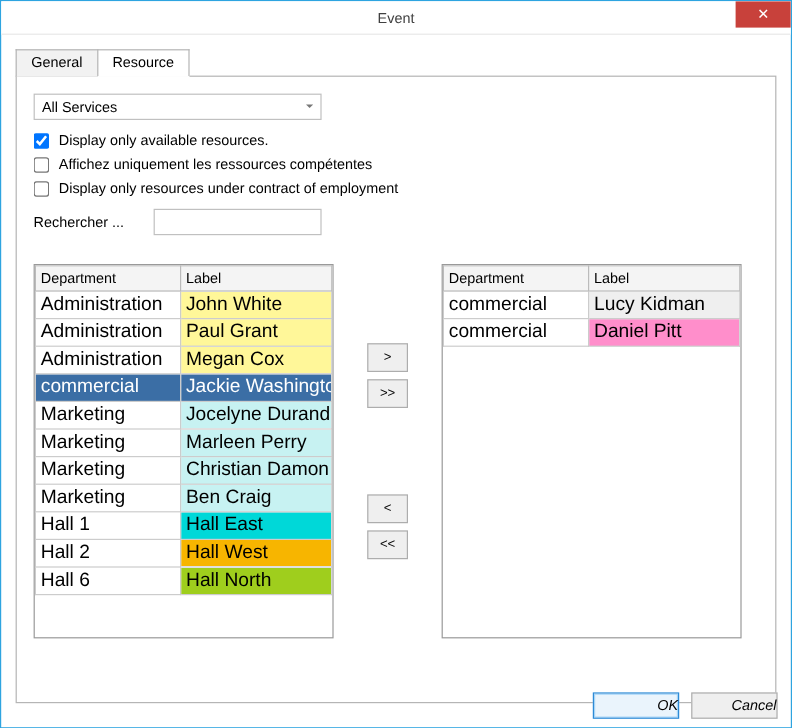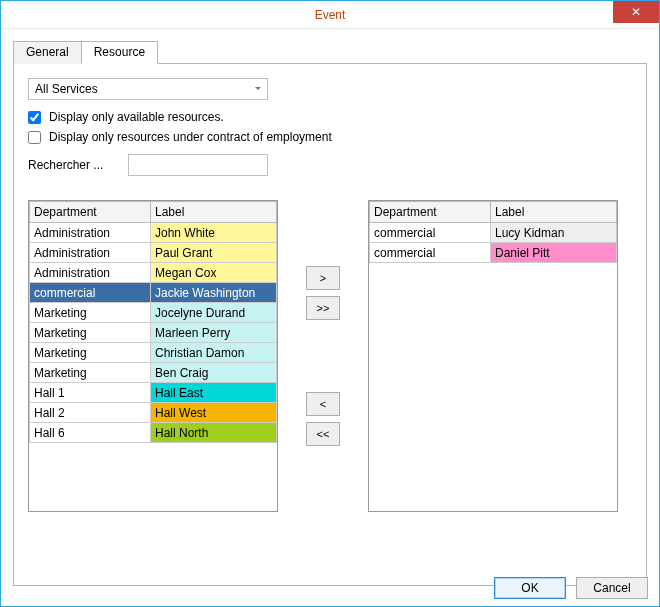--- a/index.html
+++ b/index.html
@@ -18,21 +18,21 @@
     background: #fff;
     display: flex;
     align-items: center;
     position: relative;
     border-bottom: 1px solid #e8e8e8;
   }
   .titlebar .title {
     flex: 1;
     text-align: center;
     font-size: 12px;
-    color: #c2410c;
+    color: #404040;
   }
   .titlebar .close {
     position: absolute;
     right: 0;
     top: 0;
     width: 46px;
     height: 22px;
     background: #c8413b;
     color: #fff;
     text-align: center;
@@ -139,21 +139,21 @@
     text-align: left;
     font-weight: normal;
     background: #f4f4f4;
     border: 1px solid #bbb;
     padding: 3px 4px;
     font-size: 12px;
   }
   .grid-box td {
     border: 1px solid #ccc;
     padding: 2px 4px;
-    font-size: 12px;
+    font-size: 16px;
     height: 20px;
     white-space: nowrap;
     overflow: hidden;
   }
   .col-dep { width: 49%; }
   .col-lab { width: 51%; }
   .mover-col {
     display: flex;
     flex-direction: column;
     align-items: center;
@@ -176,24 +176,25 @@
     right: 12px;
     bottom: 8px;
     display: flex;
     gap: 10px;
   }
   .footer .btn {
     width: 72px;
     height: 22px;
     border: 1px solid #adadad;
     background: #efefef;
-    text-align: center;
+    text-align: right;
     line-height: 20px;
     cursor: pointer;
     font-size: 12px;
+    font-style: italic;
   }
   .footer .btn.primary {
     border: 1px solid #2d8bd6;
     box-shadow: 0 0 0 1px #a7d5f7 inset;
     background: #eaf4fc;
   }
 </style>
 </head>
 <body>
 
@@ -212,20 +213,24 @@
 <div class="tab-panel">
 
   <div class="dropdown">
     <span>All Services</span>
     <span class="caret"></span>
   </div>
 
   <label class="check-row">
     <input type="checkbox" id="chk-available" checked="" style="">
     <span>Display only available resources.</span>
+  </label>
+  <label class="check-row">
+    <input type="checkbox" id="chk-competent" style="">
+    <span>Affichez uniquement les ressources compétentes</span>
   </label>
   <label class="check-row">
     <input type="checkbox" id="chk-contract" style="">
     <span>Display only resources under contract of employment</span>
   </label>
 
   <div class="search-row">
     <span class="lbl">Rechercher ...</span>
     <input type="text" value="" style="">
   </div>

